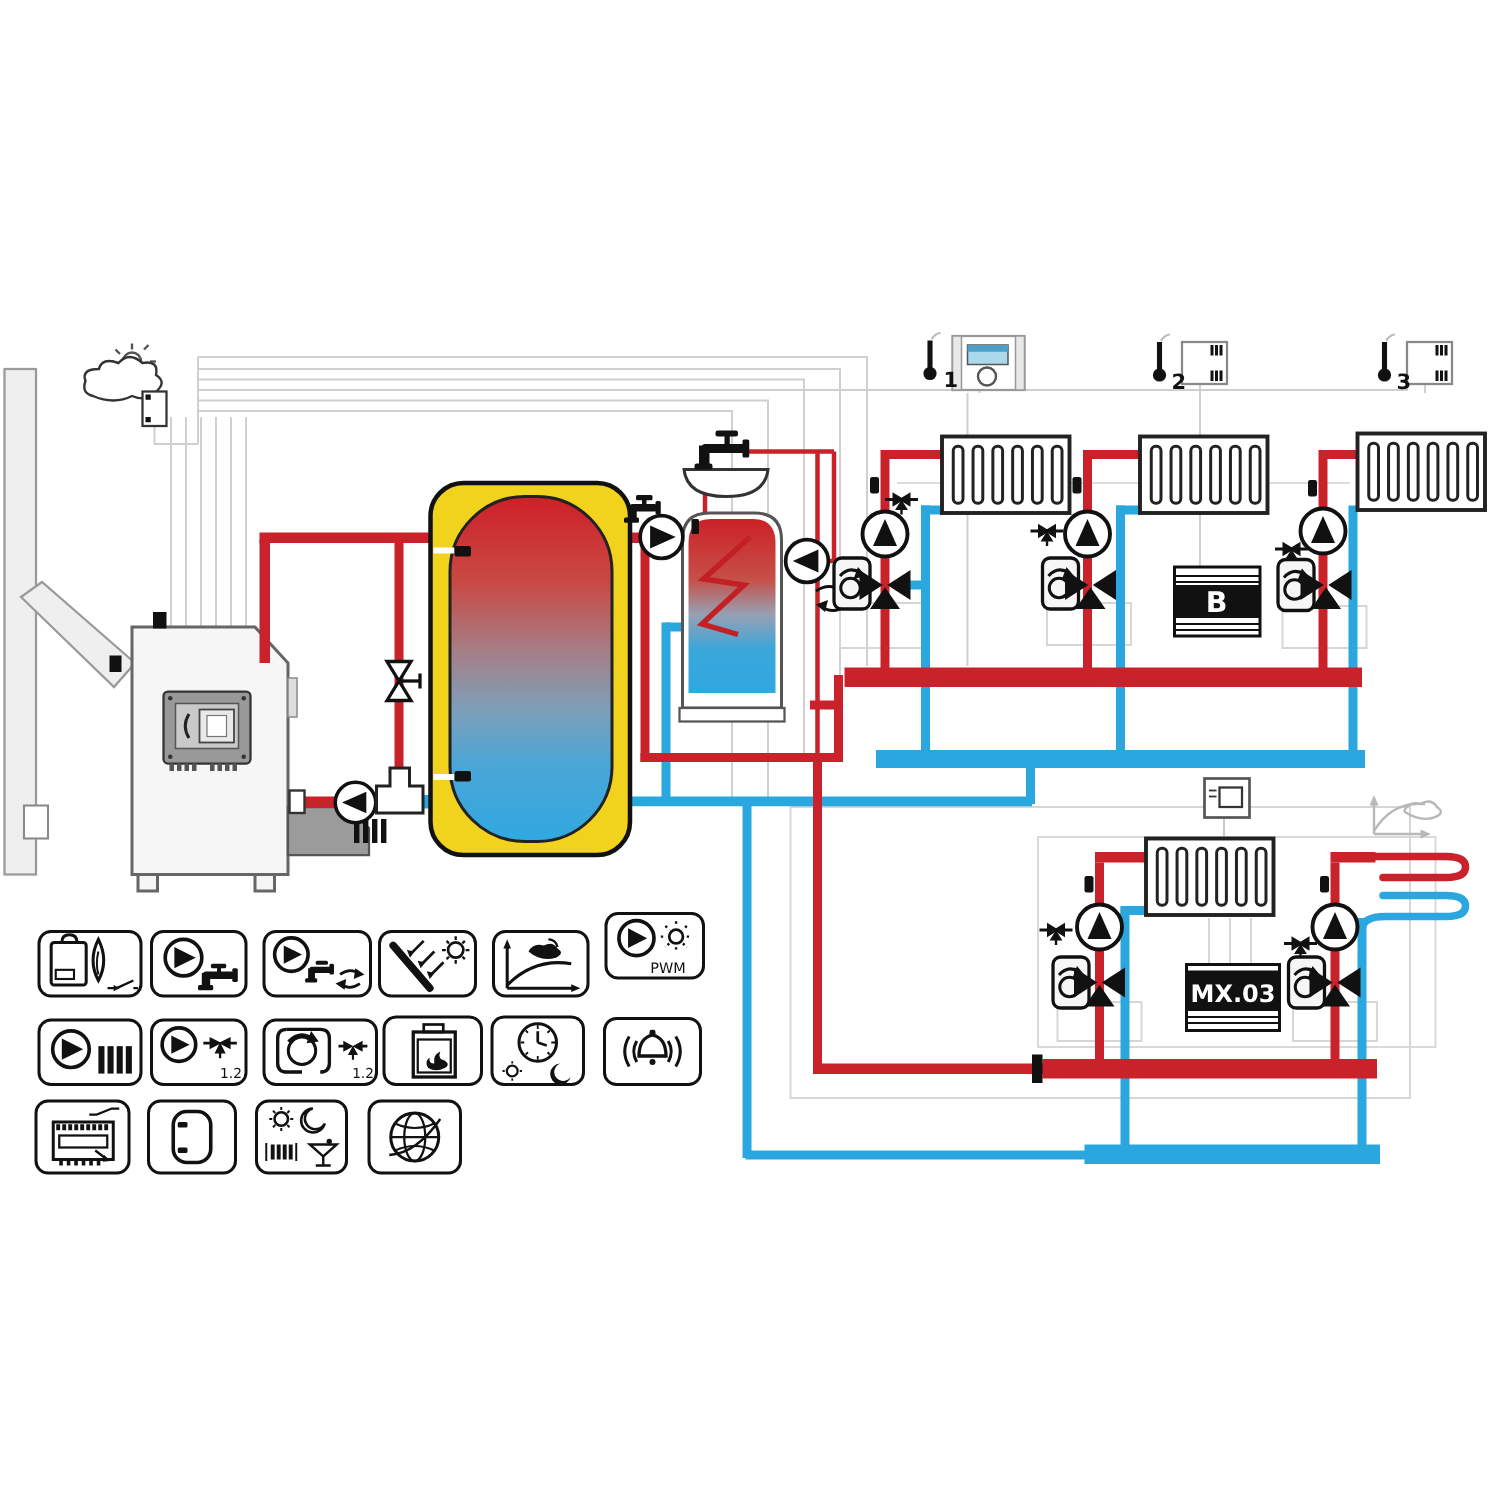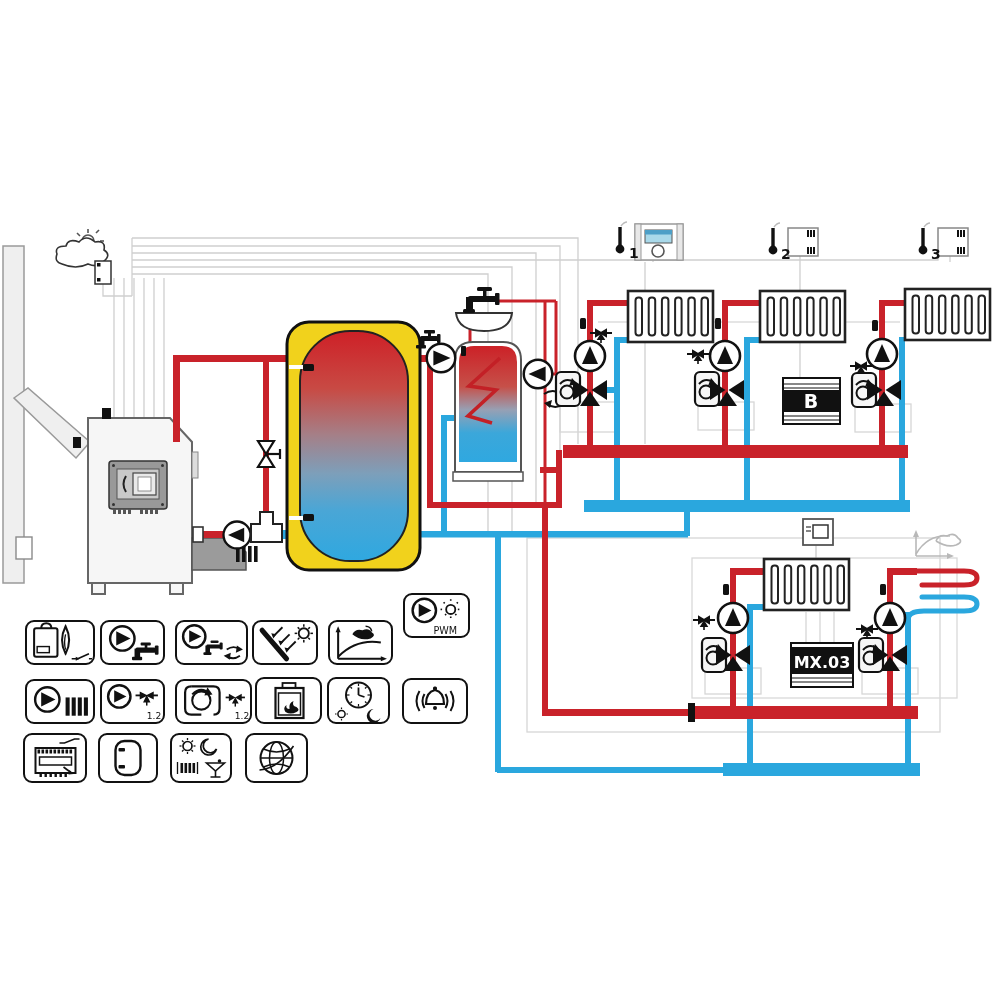--- a/index.html
+++ b/index.html
@@ -458,21 +458,21 @@
       <path d="M8,36 V8"></path>
           <path d="M8,36 H52"></path>
       <path d="M8,34 Q26,16 50,20"></path>
     </g>
     <polygon points="5.5,10 8,4 10.5,10" fill="#111"></polygon>
     <polygon points="50,33.5 56,36 50,38.5" fill="#111"></polygon>
     <path d="M22,12 q3,-6 10,-4 q6,-3 9,2 q5,3 -1,6 q-10,3 -18,-4" fill="#111"></path>
     <path d="M35,4 a6,6 0 0 1 6,5" fill="none" stroke="#111" stroke-width="1.5"></path>
   </svg>
 </div>
-<div class="tile" style="left:403px;top:593px;width:67px;height:45px;text-align:center;">
+<div class="tile" style="left:403px;top:608px;width:67px;height:45px;text-align:center;">
   <svg viewBox="0 0 62 40">
     <circle cx="19" cy="15" r="11.5" fill="none" stroke="#111" stroke-width="2.4"></circle>
     <polygon points="13.5,8.5 13.5,21.5 26,15" fill="#111"></polygon>
     <circle cx="45" cy="14" r="4.5" fill="none" stroke="#111" stroke-width="1.8"></circle>
     <g stroke="#111" stroke-width="1.6" stroke-dasharray="1.5,2">
       <line x1="45" y1="4" x2="45" y2="7"></line>
           <line x1="45" y1="21" x2="45" y2="24"></line>
       <line x1="35" y1="14" x2="38" y2="14"></line>
           <line x1="52" y1="14" x2="55" y2="14"></line>
       <line x1="38" y1="7" x2="40.5" y2="9.5"></line>

